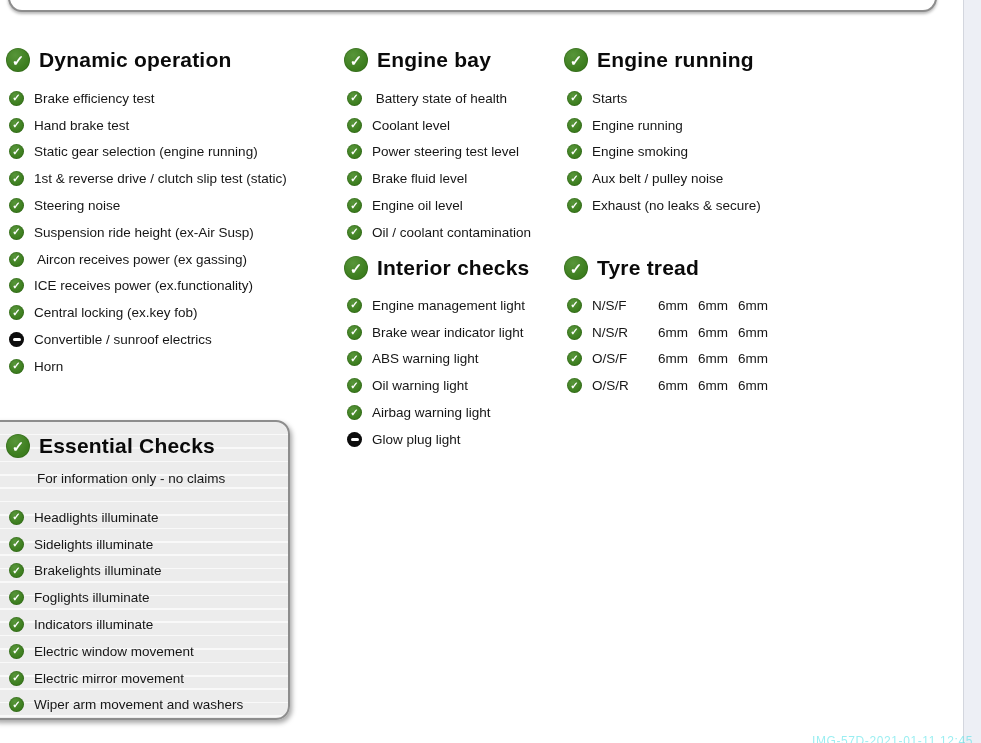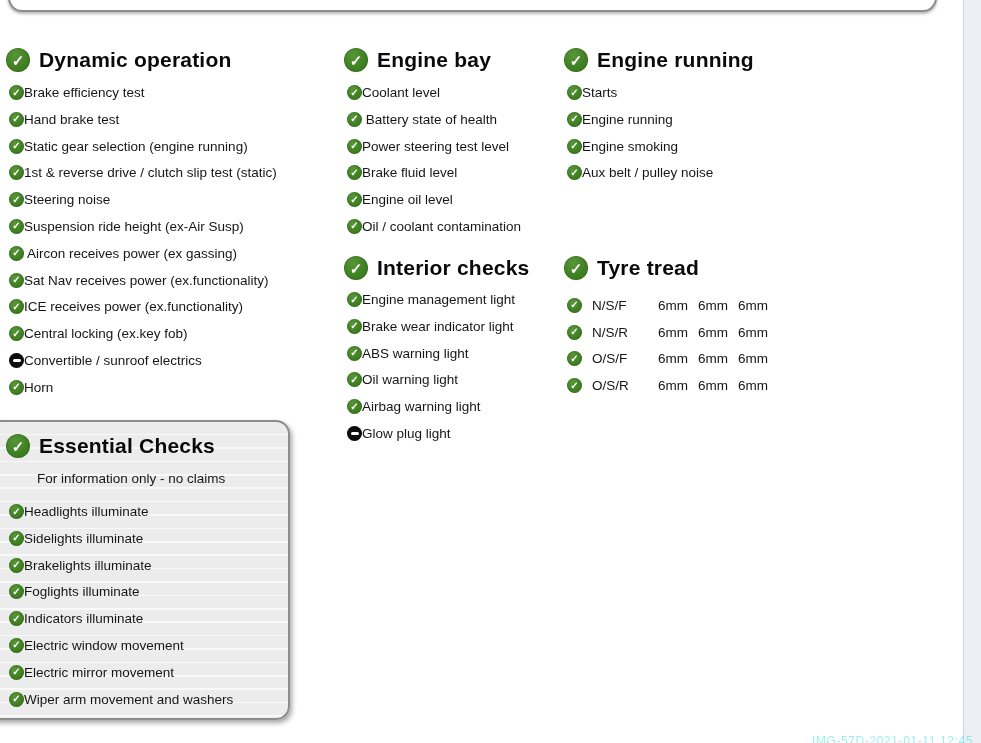--- a/index.html
+++ b/index.html
@@ -29,21 +29,21 @@
   .sec{position:absolute;width:330px;}
   #sec-dynamic{left:6px;top:48px;}
   #sec-engine-bay{left:344px;top:48px;}
   #sec-interior{left:344px;top:256px;}
   #sec-engine-running{left:564px;top:48px;}
   #sec-tyre{left:564px;top:256px;}
   .sec-header{display:flex;align-items:flex-start;gap:9px;height:30px;}
   .sec-title{font-size:21px;font-weight:700;color:var(--heading);letter-spacing:.2px;white-space:pre;}
   .items{margin-top:7px;}
   .items.mt2{margin-top:6px;}
-  .item{display:flex;height:26.8px;gap:0;padding-left:3px;}
+  .item{display:flex;align-items:center;height:26.8px;gap:10px;padding-left:3px;}
   .item-label{font-size:13.5px;color:var(--text);white-space:pre;}
   
   .ci{
     width:15px;height:15px;flex:none;border-radius:50%;
     display:flex;align-items:center;justify-content:center;color:#fff;
     background:radial-gradient(circle at 38% 30%, var(--green_light), var(--green) 65%);
     box-shadow:inset 0 0 0 1px rgba(0,0,0,0.12);
   }
   .ci::before{content:"\2713";font-size:10px;font-weight:700;line-height:1;}
   .hdr-ci{width:24px;height:24px;}
@@ -117,24 +117,20 @@
       <div class="item">
         <span class="ci st-pass"></span>
         <span class="item-label">Suspension ride height (ex-Air Susp)</span>
       </div>
 
       <div class="item">
         <span class="ci st-pass"></span>
         <span class="item-label"> Aircon receives power (ex gassing)</span>
       </div>
 
-      <div class="item">
-        <span class="ci st-pass"></span>
-        <span class="item-label">Sat Nav receives power (ex.functionality)</span>
-      </div>
 
       <div class="item">
         <span class="ci st-pass"></span>
         <span class="item-label">ICE receives power (ex.functionality)</span>
       </div>
 
       <div class="item">
         <span class="ci st-pass"></span>
         <span class="item-label">Central locking (ex.key fob)</span>
       </div>
@@ -153,26 +149,26 @@
 
 <section class="sec" id="sec-engine-bay">
   <div class="sec-header">
     <span class="ci hdr-ci"></span>
     <span class="sec-title">Engine bay</span>
   </div>
   <div class="items">
 
       <div class="item">
         <span class="ci st-pass"></span>
+        <span class="item-label"> Battery state of health</span>
+      </div>
+
+      <div class="item">
+        <span class="ci st-pass"></span>
         <span class="item-label">Coolant level</span>
-      </div>
-
-      <div class="item">
-        <span class="ci st-pass"></span>
-        <span class="item-label"> Battery state of health</span>
       </div>
 
       <div class="item">
         <span class="ci st-pass"></span>
         <span class="item-label">Power steering test level</span>
       </div>
 
       <div class="item">
         <span class="ci st-pass"></span>
         <span class="item-label">Brake fluid level</span>
@@ -249,20 +245,24 @@
       <div class="item">
         <span class="ci st-pass"></span>
         <span class="item-label">Engine smoking</span>
       </div>
 
       <div class="item">
         <span class="ci st-pass"></span>
         <span class="item-label">Aux belt / pulley noise</span>
       </div>
 
+      <div class="item">
+        <span class="ci st-pass"></span>
+        <span class="item-label">Exhaust (no leaks &amp; secure)</span>
+      </div>
     </div>
 </section>
 
 <section class="sec" id="sec-tyre">
   <div class="sec-header">
     <span class="ci hdr-ci"></span>
     <span class="sec-title">Tyre tread</span>
   </div>
   <div class="items mt2">
 

